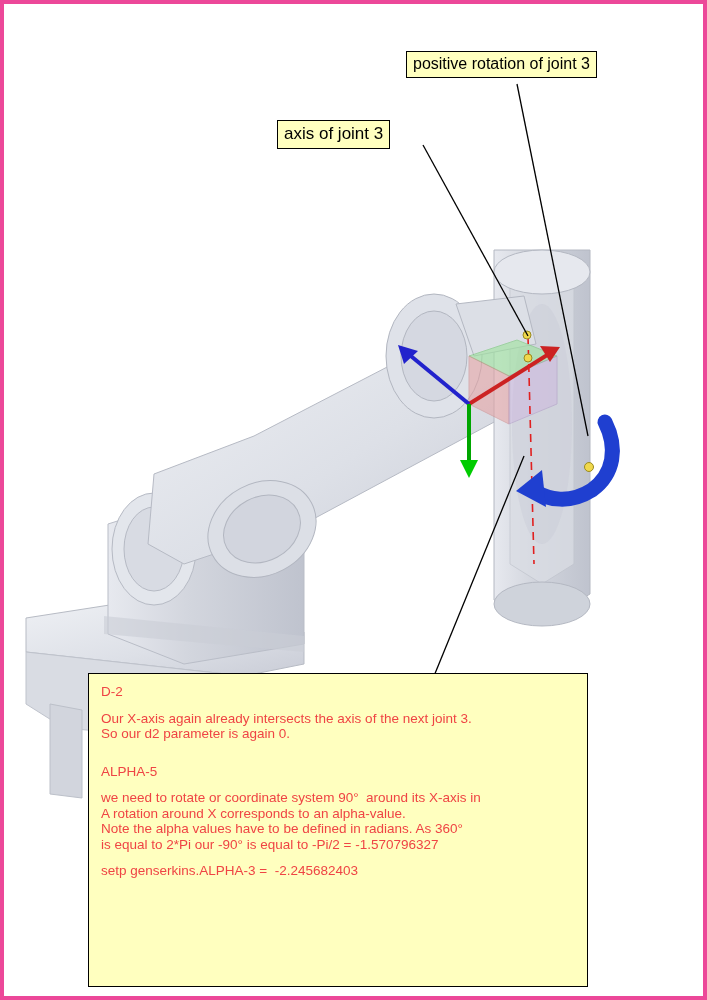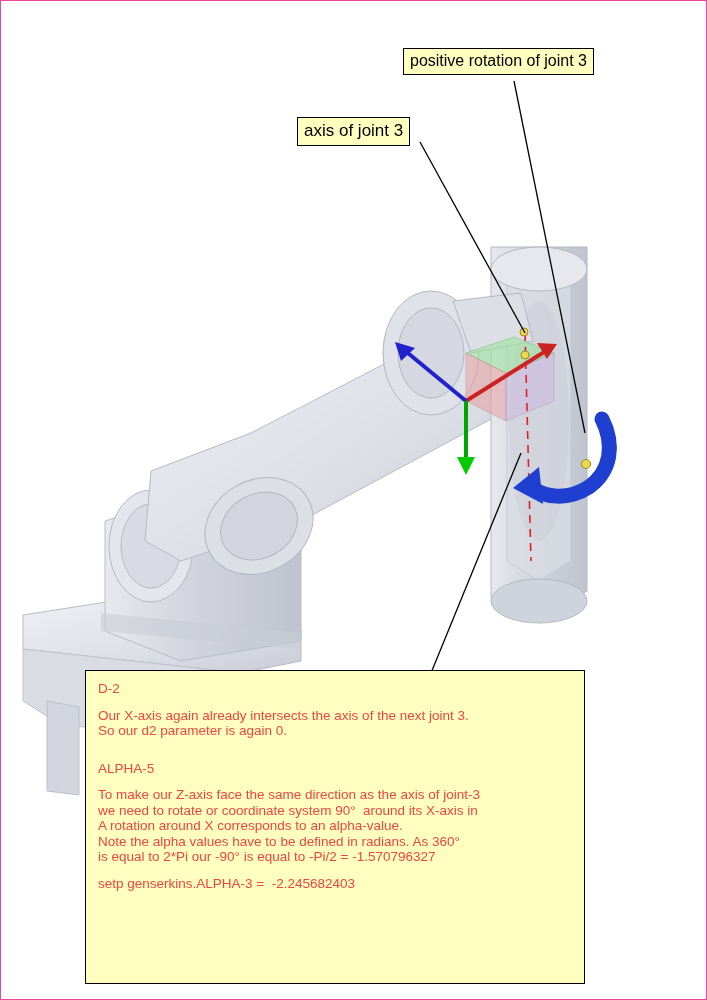--- a/index.html
+++ b/index.html
@@ -9,21 +9,21 @@
   }
   body {
     font-family: "Liberation Sans", sans-serif;
   }
   #page {
     position: relative;
     width: 707px;
     height: 1000px;
     background: #ffffff;
     overflow: hidden;
-    border: 1px solid #ec4899;
+    border: 4px solid #ec4899;
     box-sizing: border-box;
   }
   .callout {
     position: absolute;
     background: #ffffbf;
     border: 1px solid #000000;
     box-sizing: border-box;
   }
   .callout-label {
     padding: 3px 6px 4px 6px;
@@ -32,21 +32,20 @@
     white-space: nowrap;
     line-height: 1.15;
   }
   #callout-positive-rotation {
     left: 402px;
     top: 47px;
   }
   #callout-axis-joint3 {
     left: 273px;
     top: 116px;
-    margin-left: 23px;
   }
   #callout-axis-joint3 .callout-label {
     font-size: 17px;
   }
   #note-box {
     left: 84px;
     top: 669px;
     width: 500px;
     height: 314px;
     padding: 10px 12px;
@@ -174,21 +173,20 @@
 
   <div class="callout" id="note-box">
     <div class="note-line">D-2</div>
     <div class="note-blank"></div>
     <div class="note-line">Our X-axis again already intersects the axis of the next joint 3.</div>
     <div class="note-line">So our d2 parameter is again 0.</div>
     <div class="note-blank"></div>
     <div class="note-blank"></div>
     <div class="note-line">ALPHA-5</div>
     <div class="note-blank"></div>
-    <div class="note-line">To make our Z-axis face the same direction as the axis of joint-3</div>
     <div class="note-line">we need to rotate or coordinate system 90°  around its X-axis in</div>
     <div class="note-line">A rotation around X corresponds to an alpha-value.</div>
     <div class="note-line">Note the alpha values have to be defined in radians. As 360°</div>
     <div class="note-line">is equal to 2*Pi our -90° is equal to -Pi/2 = -1.570796327</div>
     <div class="note-blank"></div>
     <div class="note-line">setp genserkins.ALPHA-3 =  -2.245682403</div>
   </div>
 
 </div>
 

